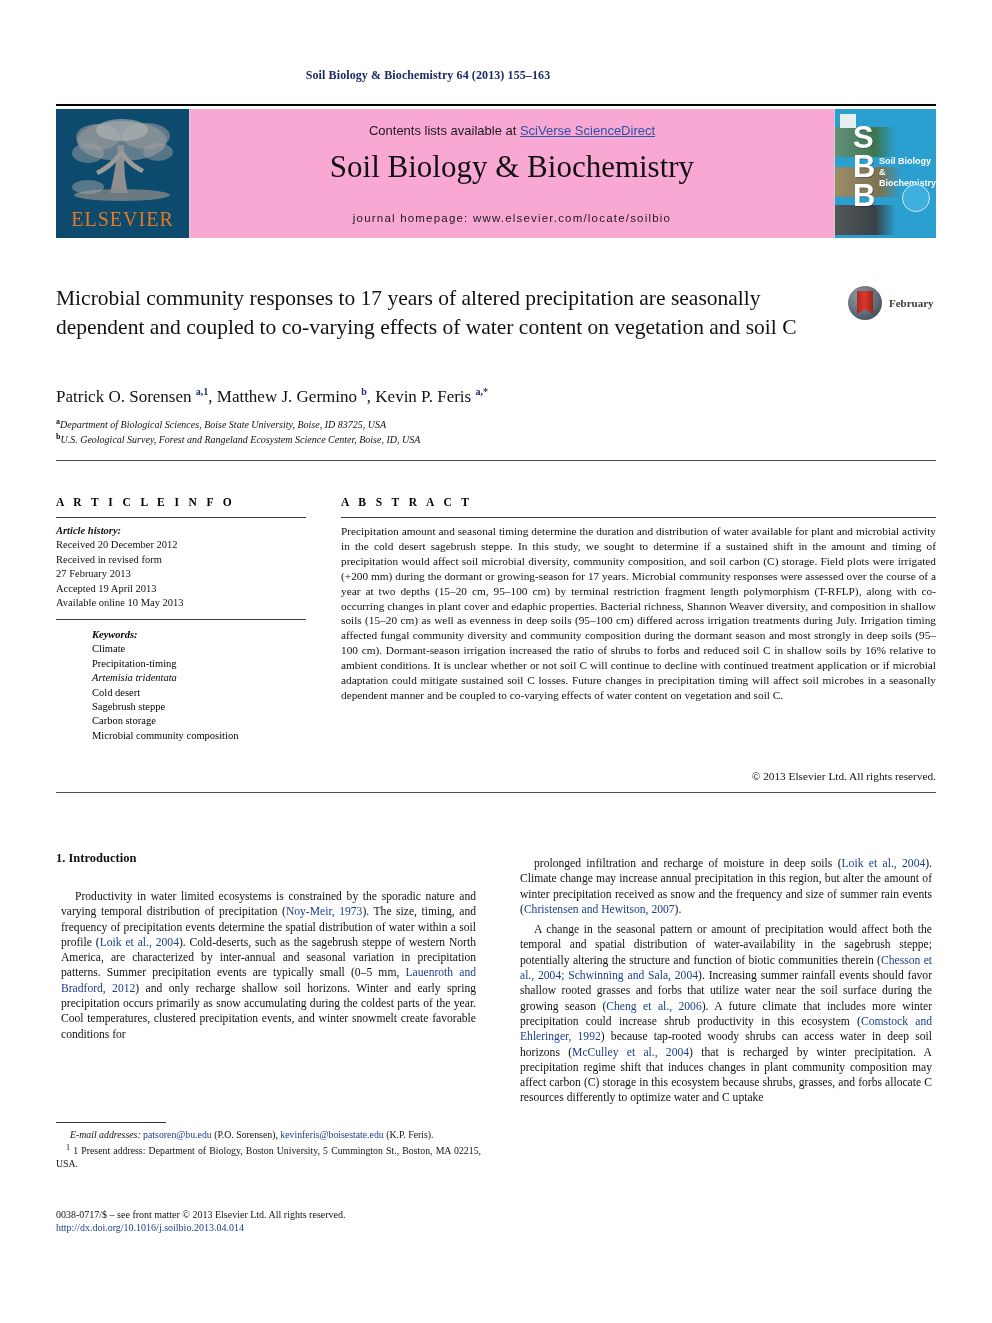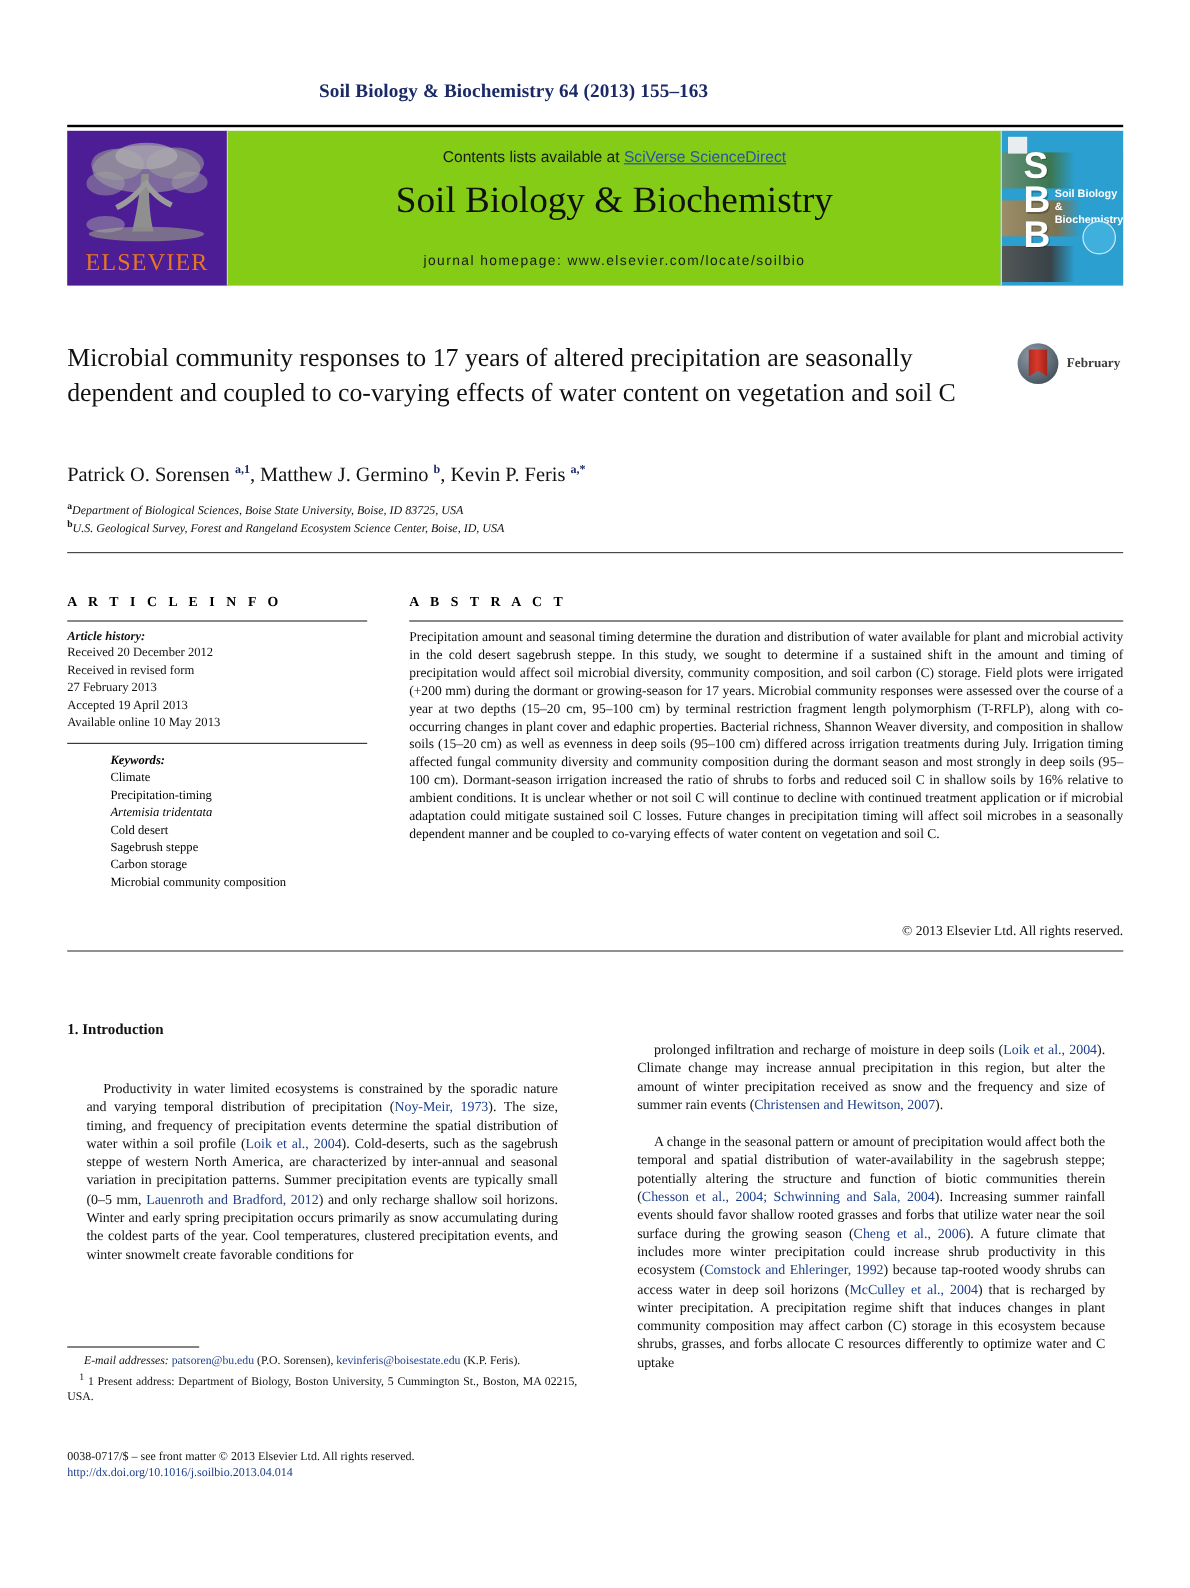--- a/index.html
+++ b/index.html
@@ -23,21 +23,21 @@
   }
 
   
   .running-head {
     position: absolute;
     top: 68px;
     left: 0;
     width: 856px;
     text-align: center;
     font-family: "Liberation Serif", serif;
-    font-size: 16px;
+    font-size: 12px;
     font-weight: bold;
     color: #1b2a66;
     letter-spacing: 0.1px;
   }
 
   
   .masthead {
     position: absolute;
     top: 104px;
     left: 56px;
@@ -52,21 +52,21 @@
     left: 0;
     width: 880px;
     height: 129px;
     display: flex;
     flex-direction: row;
     align-items: stretch;
   }
   .elsevier-logo {
     width: 133px;
     flex: 0 0 133px;
-    background: #4c1d95;
+    background: #0c4a6e;
     border-right: 1px solid #d0d0d0;
     position: relative;
   }
   .tree-svg {
     position: absolute;
     top: 6px;
     left: 10px;
   }
   .elsevier-word {
     position: absolute;
@@ -74,21 +74,21 @@
     left: 0;
     width: 133px;
     text-align: center;
     font-family: "Liberation Serif", serif;
     font-size: 20px;
     letter-spacing: 1px;
     color: #e87722;
   }
   .mast-center {
     flex: 1 1 auto;
-    background: #84cc16;
+    background: #f9a8d4;
     position: relative;
   }
   .contents-line {
     position: absolute;
     top: 14px;
     left: 0; right: 0;
     text-align: center;
     font-family: "Liberation Sans", sans-serif;
     font-size: 13px;
     color: #1a1a1a;
@@ -321,21 +321,21 @@
   .col {
     position: absolute;
     font-family: "Liberation Serif", serif;
     font-size: 11.6px;
     line-height: 15.3px;
     text-align: justify;
     color: #111;
   }
   .col-left  { left: 56px;  top: 884px; width: 425px; }
   .col-right { left: 515px; top: 851px; width: 422px; }
-  .col p { margin: 16px; text-indent: 14px; }
+  .col p { margin: 5px; text-indent: 14px; }
   .ref { color: #1b3e8c; }
 
   
   .foot-rule {
     position: absolute;
     left: 56px; top: 1122px; width: 110px; height: 1px; background: #333;
   }
   .footnotes {
     position: absolute;
     left: 56px;

